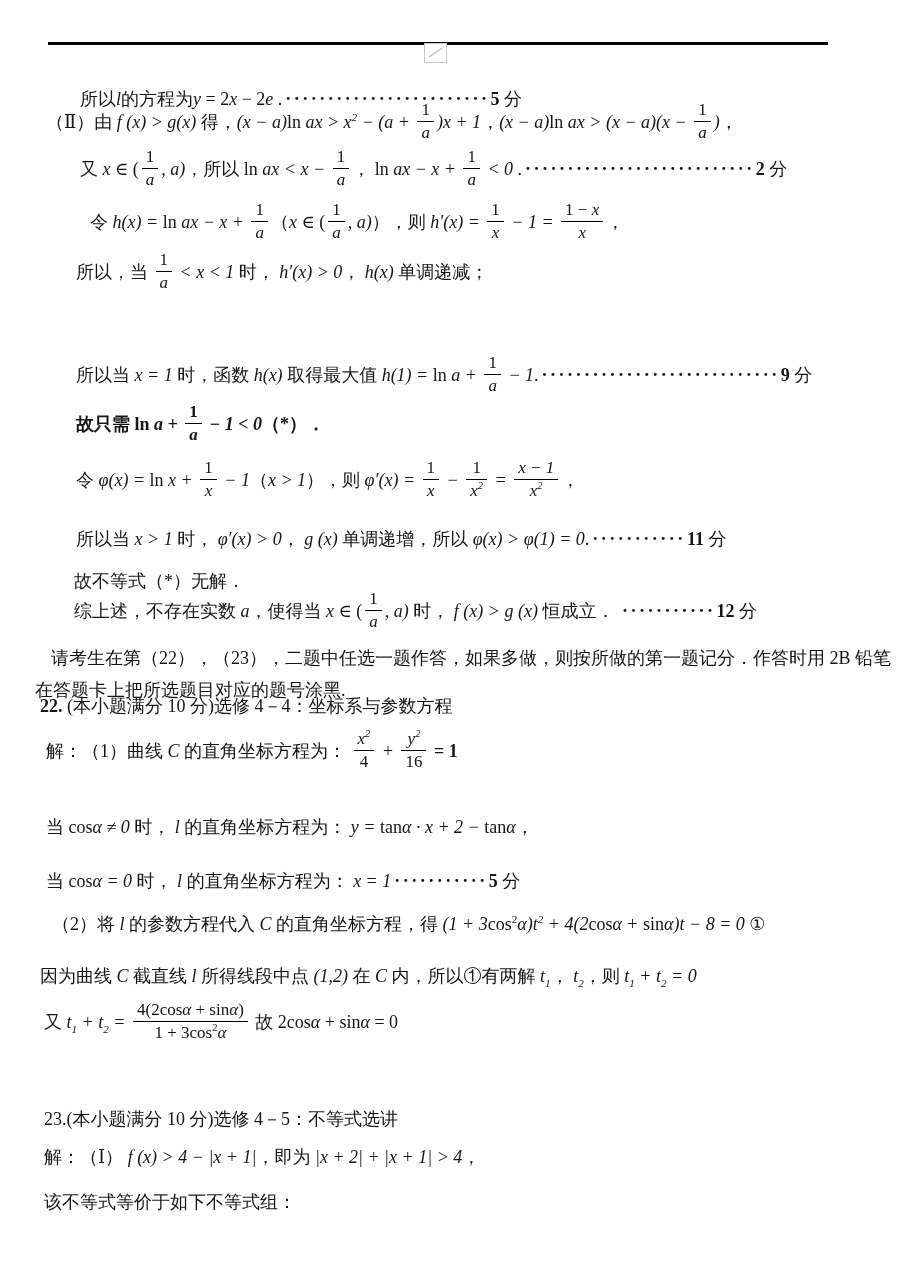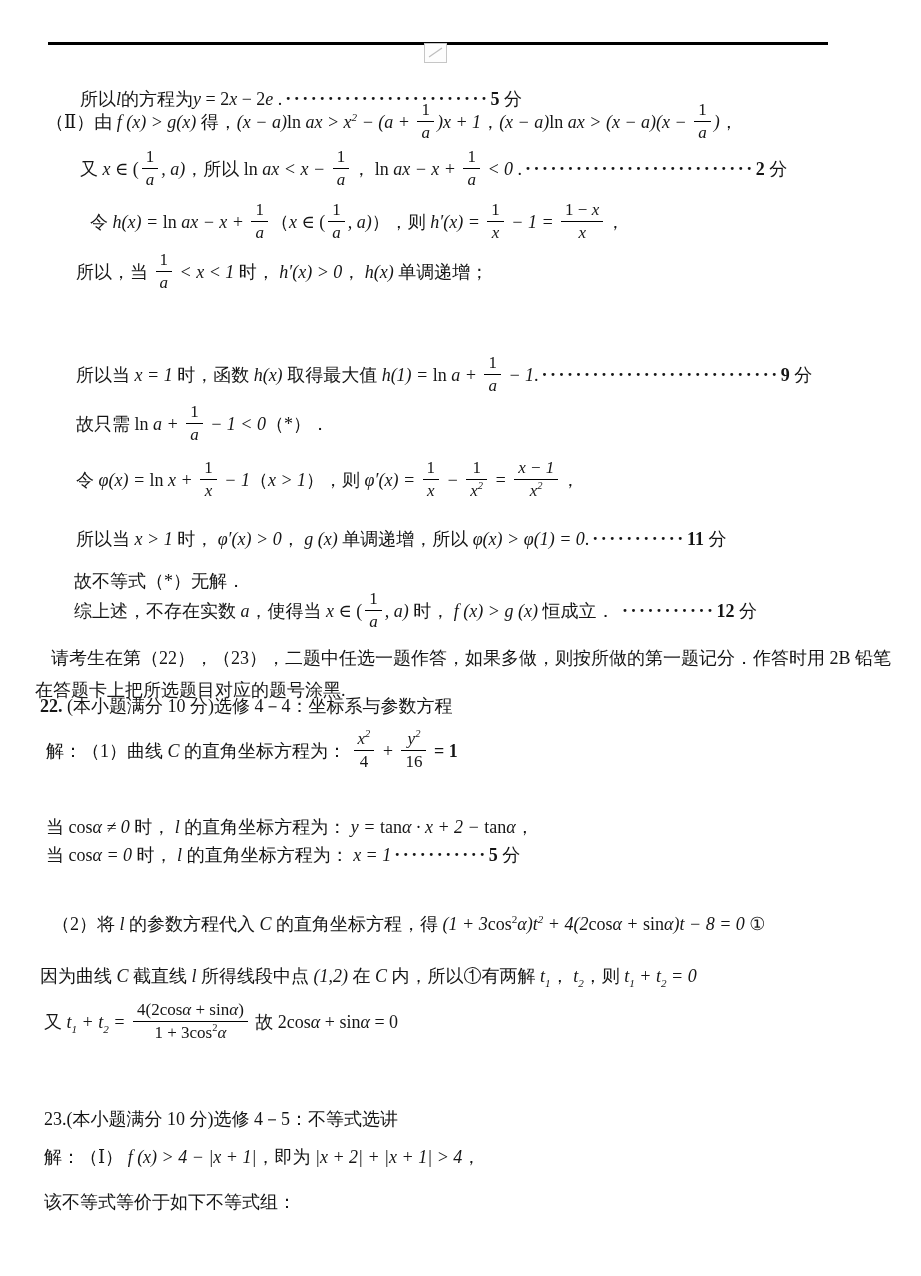--- a/index.html
+++ b/index.html
@@ -40,31 +40,31 @@
   <div class="imgph">
     <svg width="21" height="18" viewBox="0 0 21 18">
       <line x1="4" y1="13" x2="17" y2="4" stroke="#bdbdbd" stroke-width="1.2"></line>
     </svg>
   </div>
 
 <div class="line" style="top: 56px; left: 80px; margin-top: 32px;"><span class="c">所以</span><span class="m">l</span><span class="c">的方程为</span><span class="m">y</span><span class="r"> = 2</span><span class="m">x</span><span class="r"> − 2</span><span class="m">e</span><span class="r"> .</span><span class="dots">························</span><span class="r b">5 </span><span class="c">分</span></div>
     <div class="line" style="top: 103px; left: 46px;"><span class="c">（Ⅱ）由 </span><span class="m">f (x) &gt; g(x)</span><span class="c"> 得，</span><span class="m">(x − a)</span><span class="r">ln </span><span class="m">ax &gt; x<sup>2</sup></span><span class="m"> − (a + </span><span class="frac"><span class="num"><span class="r">1</span></span><span class="den"><span class="m">a</span></span></span><span class="m">)x + 1</span><span class="c">，</span><span class="m">(x − a)</span><span class="r">ln </span><span class="m">ax &gt; (x − a)(x − </span><span class="frac"><span class="num"><span class="r">1</span></span><span class="den"><span class="m">a</span></span></span><span class="m">)</span><span class="c">，</span></div>
     <div class="line" style="top: 150px; left: 80px;"><span class="c">又 </span><span class="m">x </span><span class="r">∈ (</span><span class="frac"><span class="num"><span class="r">1</span></span><span class="den"><span class="m">a</span></span></span><span class="m">, a)</span><span class="c">，所以 </span><span class="r">ln </span><span class="m">ax &lt; x − </span><span class="frac"><span class="num"><span class="r">1</span></span><span class="den"><span class="m">a</span></span></span><span class="c">， </span><span class="r">ln </span><span class="m">ax − x + </span><span class="frac"><span class="num"><span class="r">1</span></span><span class="den"><span class="m">a</span></span></span><span class="m"> &lt; 0</span><span class="r"> .</span><span class="dots">···························</span><span class="r b">2 </span><span class="c">分</span></div>
     <div class="line" style="top: 203px; left: 90px;"><span class="c">令 </span><span class="m">h(x) = </span><span class="r">ln </span><span class="m">ax − x + </span><span class="frac"><span class="num"><span class="r">1</span></span><span class="den"><span class="m">a</span></span></span><span class="c">（</span><span class="m">x </span><span class="r">∈ (</span><span class="frac"><span class="num"><span class="r">1</span></span><span class="den"><span class="m">a</span></span></span><span class="m">, a)</span><span class="c">），则 </span><span class="m">h′(x) = </span><span class="frac"><span class="num"><span class="r">1</span></span><span class="den"><span class="m">x</span></span></span><span class="m"> − 1 = </span><span class="frac"><span class="num"><span class="r">1 − </span><span class="m">x</span></span><span class="den"><span class="m">x</span></span></span><span class="c">，</span></div>
-    <div class="line" style="top: 253px; left: 76px;"><span class="c">所以，当 </span><span class="frac"><span class="num"><span class="r">1</span></span><span class="den"><span class="m">a</span></span></span><span class="m"> &lt; x &lt; 1</span><span class="c"> 时， </span><span class="m">h′(x) &gt; 0</span><span class="c">， </span><span class="m">h(x)</span><span class="c"> 单调递增；</span></div>
+    <div class="line" style="top: 253px; left: 76px;"><span class="c">所以，当 </span><span class="frac"><span class="num"><span class="r">1</span></span><span class="den"><span class="m">a</span></span></span><span class="m"> &lt; x &lt; 1</span><span class="c"> 时， </span><span class="m">h′(x) &gt; 0</span><span class="c">， </span><span class="m">h(x)</span><span class="c"> 单调递减；</span></div>
     <div class="line" style="top: 356px; left: 76px;"><span class="c">所以当 </span><span class="m">x = 1</span><span class="c"> 时，函数 </span><span class="m">h(x)</span><span class="c"> 取得最大值 </span><span class="m">h(1) = </span><span class="r">ln </span><span class="m">a + </span><span class="frac"><span class="num"><span class="r">1</span></span><span class="den"><span class="m">a</span></span></span><span class="m"> − 1</span><span class="r">.</span><span class="dots">····························</span><span class="r b">9 </span><span class="c">分</span></div>
-    <div class="line" style="top: 405px; left: 76px;"><span class="c">故只需 </span><span class="r">ln </span><span class="m">a + </span><span class="frac"><span class="num"><span class="r">1</span></span><span class="den"><span class="m">a</span></span></span><span class="m"> − 1 &lt; 0</span><span class="c">（*）．</span></div>
+    <div class="line" style="top: 405px; left: 76px; font-weight: bold;"><span class="c">故只需 </span><span class="r">ln </span><span class="m">a + </span><span class="frac"><span class="num"><span class="r">1</span></span><span class="den"><span class="m">a</span></span></span><span class="m"> − 1 &lt; 0</span><span class="c">（*）．</span></div>
     <div class="line" style="top: 461px; left: 76px;"><span class="c">令 </span><span class="m">φ(x) = </span><span class="r">ln </span><span class="m">x + </span><span class="frac"><span class="num"><span class="r">1</span></span><span class="den"><span class="m">x</span></span></span><span class="m"> − 1</span><span class="c">（</span><span class="m">x &gt; 1</span><span class="c">），则 </span><span class="m">φ′(x) = </span><span class="frac"><span class="num"><span class="r">1</span></span><span class="den"><span class="m">x</span></span></span><span class="m"> − </span><span class="frac"><span class="num"><span class="r">1</span></span><span class="den"><span class="m">x<sup>2</sup></span></span></span><span class="m"> = </span><span class="frac"><span class="num"><span class="m">x − 1</span></span><span class="den"><span class="m">x<sup>2</sup></span></span></span><span class="c">，</span></div>
     <div class="line" style="top: 528px; left: 76px;"><span class="c">所以当 </span><span class="m">x &gt; 1</span><span class="c"> 时， </span><span class="m">φ′(x) &gt; 0</span><span class="c">， </span><span class="m">g (x)</span><span class="c"> 单调递增，所以 </span><span class="m">φ(x) &gt; φ(1) = 0</span><span class="r">.</span><span class="dots">···········</span><span class="r b">11 </span><span class="c">分</span></div>
     <div class="line" style="top: 570px; left: 74px;"><span class="c">故不等式（*）无解．</span></div>
     <div class="line" style="top: 592px; left: 74px;"><span class="c">综上述，不存在实数 </span><span class="m">a</span><span class="c">，使得当 </span><span class="m">x </span><span class="r">∈ (</span><span class="frac"><span class="num"><span class="r">1</span></span><span class="den"><span class="m">a</span></span></span><span class="m">, a)</span><span class="c"> 时， </span><span class="m">f (x) &gt; g (x)</span><span class="c"> 恒成立． </span><span class="dots">···········</span><span class="r b">12 </span><span class="c">分</span></div>
     <div class="line wrap" style="top: 643px; left: 28px; width: 868px; text-indent: 16px; margin-left: 7px;"><span class="c">请考生在第（22），（23），二题中任选一题作答，如果多做，则按所做的第一题记分．作答时用 2B 铅笔在答题卡上把所选题目对应的题号涂黑.</span></div>
     <div class="line" style="top: 695px; left: 40px;"><span class="r b">22. </span><span class="c">(本小题满分 10 分)选修 4－4：坐标系与参数方程</span></div>
     <div class="line" style="top: 732px; left: 46px;"><span class="c">解：（1）曲线 </span><span class="m">C</span><span class="c"> 的直角坐标方程为： </span><span class="frac"><span class="num"><span class="m">x<sup>2</sup></span></span><span class="den"><span class="r">4</span></span></span><span class="m"> + </span><span class="frac"><span class="num"><span class="m">y<sup>2</sup></span></span><span class="den"><span class="r">16</span></span></span><span class="r b"> = 1</span></div>
     <div class="line" style="top: 810px; left: 46px; margin-top: 6px;"><span class="c">当 </span><span class="r">cos</span><span class="m">α ≠ 0</span><span class="c"> 时， </span><span class="m">l</span><span class="c"> 的直角坐标方程为： </span><span class="m">y = </span><span class="r">tan</span><span class="m">α · x + 2 − </span><span class="r">tan</span><span class="m">α</span><span class="c">，</span></div>
-    <div class="line" style="top: 844px; left: 46px;"><span class="c">当 </span><span class="r">cos</span><span class="m">α = 0</span><span class="c"> 时， </span><span class="m">l</span><span class="c"> 的直角坐标方程为： </span><span class="m">x = 1</span><span class="dots">···········</span><span class="r b">5 </span><span class="c">分</span></div>
+    <div class="line" style="top: 870px; left: 46px;"><span class="c">当 </span><span class="r">cos</span><span class="m">α = 0</span><span class="c"> 时， </span><span class="m">l</span><span class="c"> 的直角坐标方程为： </span><span class="m">x = 1</span><span class="dots">···········</span><span class="r b">5 </span><span class="c">分</span></div>
     <div class="line" style="top: 913px; left: 52px;"><span class="c">（2）将 </span><span class="m">l</span><span class="c"> 的参数方程代入 </span><span class="m">C</span><span class="c"> 的直角坐标方程，得 </span><span class="m">(1 + 3</span><span class="r">cos<sup>2</sup></span><span class="m">α)t<sup>2</sup></span><span class="m"> + 4(2</span><span class="r">cos</span><span class="m">α + </span><span class="r">sin</span><span class="m">α)t − 8 = 0</span><span class="c"> ①</span></div>
     <div class="line" style="top: 965px; left: 40px;"><span class="c">因为曲线 </span><span class="m">C</span><span class="c"> 截直线 </span><span class="m">l</span><span class="c"> 所得线段中点 </span><span class="m">(1,2)</span><span class="c"> 在 </span><span class="m">C</span><span class="c"> 内，所以①有两解 </span><span class="m">t<sub>1</sub></span><span class="c">， </span><span class="m">t<sub>2</sub></span><span class="c">，则 </span><span class="m">t<sub>1</sub></span><span class="m"> + t<sub>2</sub></span><span class="m"> = 0</span></div>
     <div class="line" style="top: 1003px; left: 44px;"><span class="c">又 </span><span class="m">t<sub>1</sub></span><span class="m"> + t<sub>2</sub></span><span class="m"> = </span><span class="frac"><span class="num"><span class="r">4(2cos</span><span class="m">α</span><span class="r"> + sin</span><span class="m">α</span><span class="r">)</span></span><span class="den"><span class="r">1 + 3cos<sup>2</sup></span><span class="m">α</span></span></span><span class="c"> 故 </span><span class="r">2cos</span><span class="m">α</span><span class="r"> + sin</span><span class="m">α</span><span class="r"> = 0</span></div>
     <div class="line" style="top: 1108px; left: 44px;"><span class="c">23.(本小题满分 10 分)选修 4－5：不等式选讲</span></div>
     <div class="line" style="top: 1146px; left: 44px;"><span class="c">解：（Ⅰ） </span><span class="m">f (x) &gt; 4 − |x + 1|</span><span class="c">，即为 </span><span class="m">|x + 2| + |x + 1| &gt; 4</span><span class="c">，</span></div>
     <div class="line" style="top: 1191px; left: 44px;"><span class="c">该不等式等价于如下不等式组：</span></div>
   </div>
 
 </body></html>

